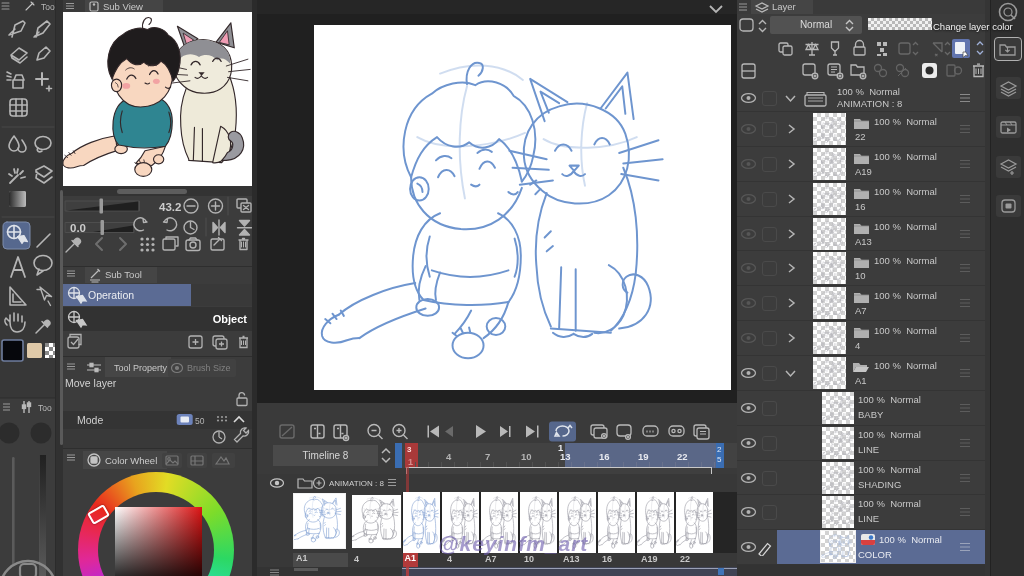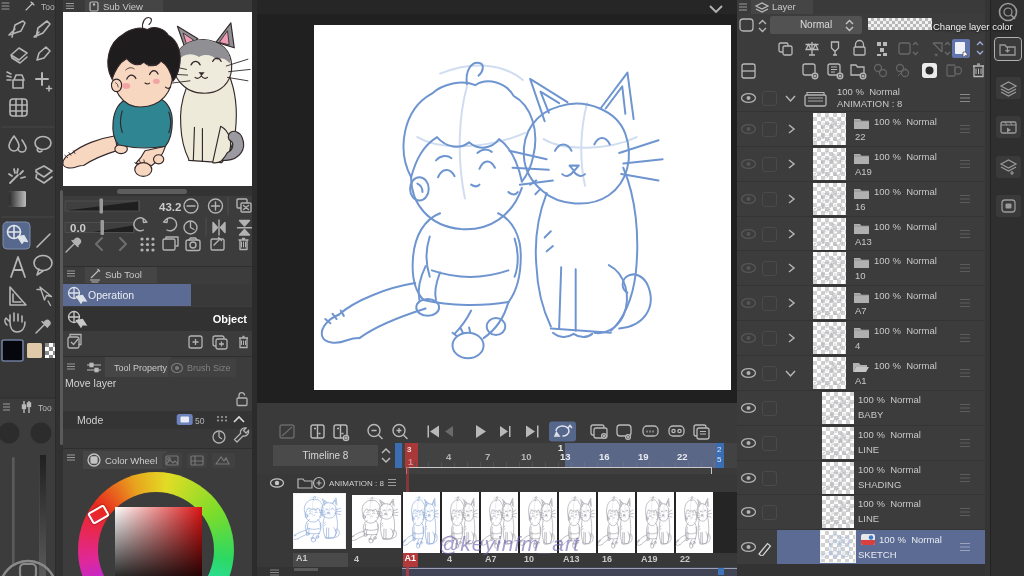--- a/index.html
+++ b/index.html
@@ -967,21 +967,21 @@
   <svg class="abs" style="left:12px;top:1px" width="14" height="8">
         <path d="M1 2h9M1 4.5h9M1 7h9" stroke="#888" stroke-width="1"></path>
       </svg>
   <div class="abs" style="left:37px;top:1px;width:24px;height:3px;background:#5a5a5a;"></div>
   <div class="abs" style="left:145px;top:0;width:335px;height:9px;background:#3f4354;"></div>
   <div class="abs" style="left:145px;top:1px;width:335px;height:1px;background:#9aa0b5;"></div>
   <div class="abs" style="left:149px;top:0;width:3px;height:9px;background:rgba(190,60,60,.8);"></div>
   <div class="abs" style="left:461px;top:1px;width:6px;height:7px;background:#3f74b8;"></div>
  </div>
 
- <div class="abs" style="left:181px;top:129px;width:260px;height:30px;color:rgba(112,96,175,.62);font-size:21px;font-weight:normal;font-style:italic;letter-spacing:1px;">@keyinfm_art</div>
+ <div class="abs" style="left:181px;top:129px;width:260px;height:30px;color:rgba(112,96,175,.62);font-size:21px;font-weight:bold;font-style:italic;letter-spacing:1px;">@keyinfm_art</div>
 </div>
 
 <div class="abs" id="layerpanel" style="left:737px;top:0;width:253px;height:576px;background:#3c3c3c;">
 
  <div class="abs" style="left:0;top:0;width:253px;height:14px;background:#3a3a3a;">
   <div class="abs" style="left:14px;top:0;width:62px;height:14px;background:#454545;"></div>
   <svg class="abs" style="left:0;top:1px" width="253" height="13">
         <g stroke="#999" stroke-width="1" fill="none">
           <path d="M2 3h8M2 6h8M2 9h8"></path>
         </g>
@@ -1365,21 +1365,21 @@
           <svg width="33" height="30" viewBox="0 15 360 340" preserveAspectRatio="none">
             <use href="#artgeo" stroke="#a9bcdc" stroke-width="5"></use>
           </svg>
         </div>
         <svg class="abs" style="left:124px;top:3px" width="15" height="13">
           <rect x="0" y="1" width="14" height="11" rx="2" fill="#e8e8e8"></rect>
           <path d="M0 7h14v3a2 2 0 01-2 2H2a2 2 0 01-2-2z" fill="#d84040"></path>
           <circle cx="10" cy="4.5" r="2.2" fill="#3a78c9"></circle>
         </svg>
         <span class="abs" style="left:142px;top:4px;font-size:9.5px;color:#e8eaf0;">100 %&nbsp; Normal</span>
-        <span class="abs" style="left:121px;top:19px;font-size:9.5px;color:#e8eaf0;">SKETCH</span>
+        <span class="abs" style="left:121px;top:19px;font-size:9.5px;color:#e8eaf0;">COLOR</span>
         <svg class="abs" style="left:222px;top:11px" width="13" height="12">
           <path d="M1 2.5h10M1 6h10M1 9.5h10" stroke="#9aa3ba" stroke-width="1.2"></path>
         </svg>
       </div>
     </div>
  <div class="abs" style="left:0;top:565px;width:253px;height:11px;background:#333;"></div>
  <div class="abs" style="left:248px;top:0;width:5px;height:576px;background:#353535;"></div>
 </div>
 
 <div class="abs" id="rightstrip" style="left:990px;top:0;width:34px;height:576px;background:#2f2f2f;border-left:1px solid #222;box-sizing:border-box;">

